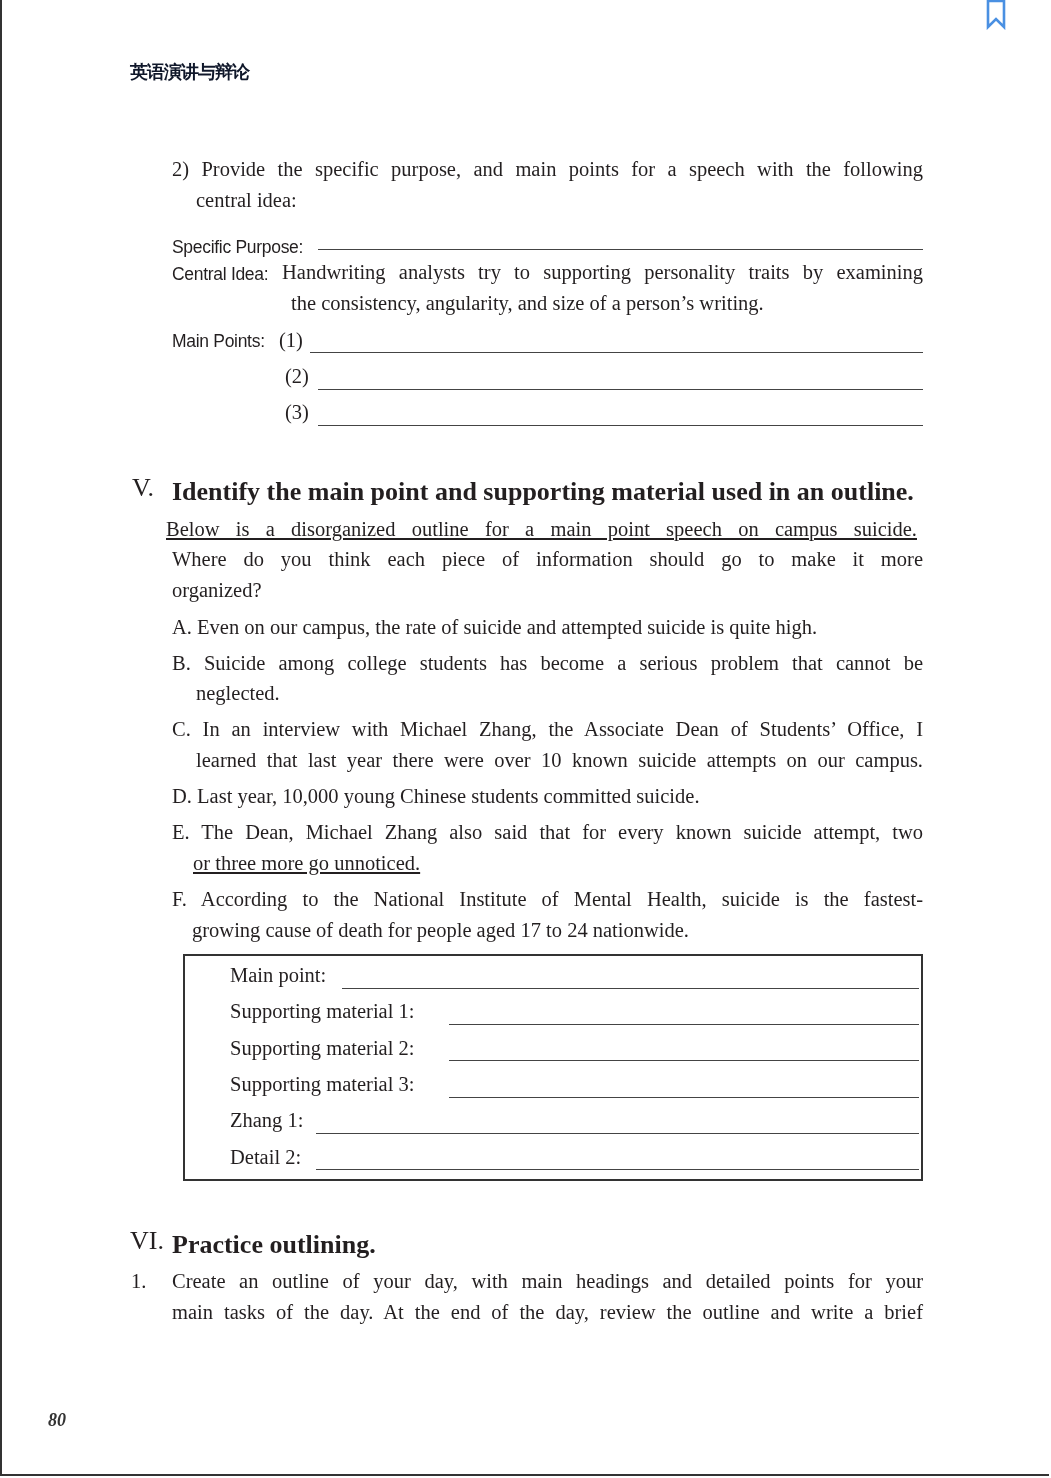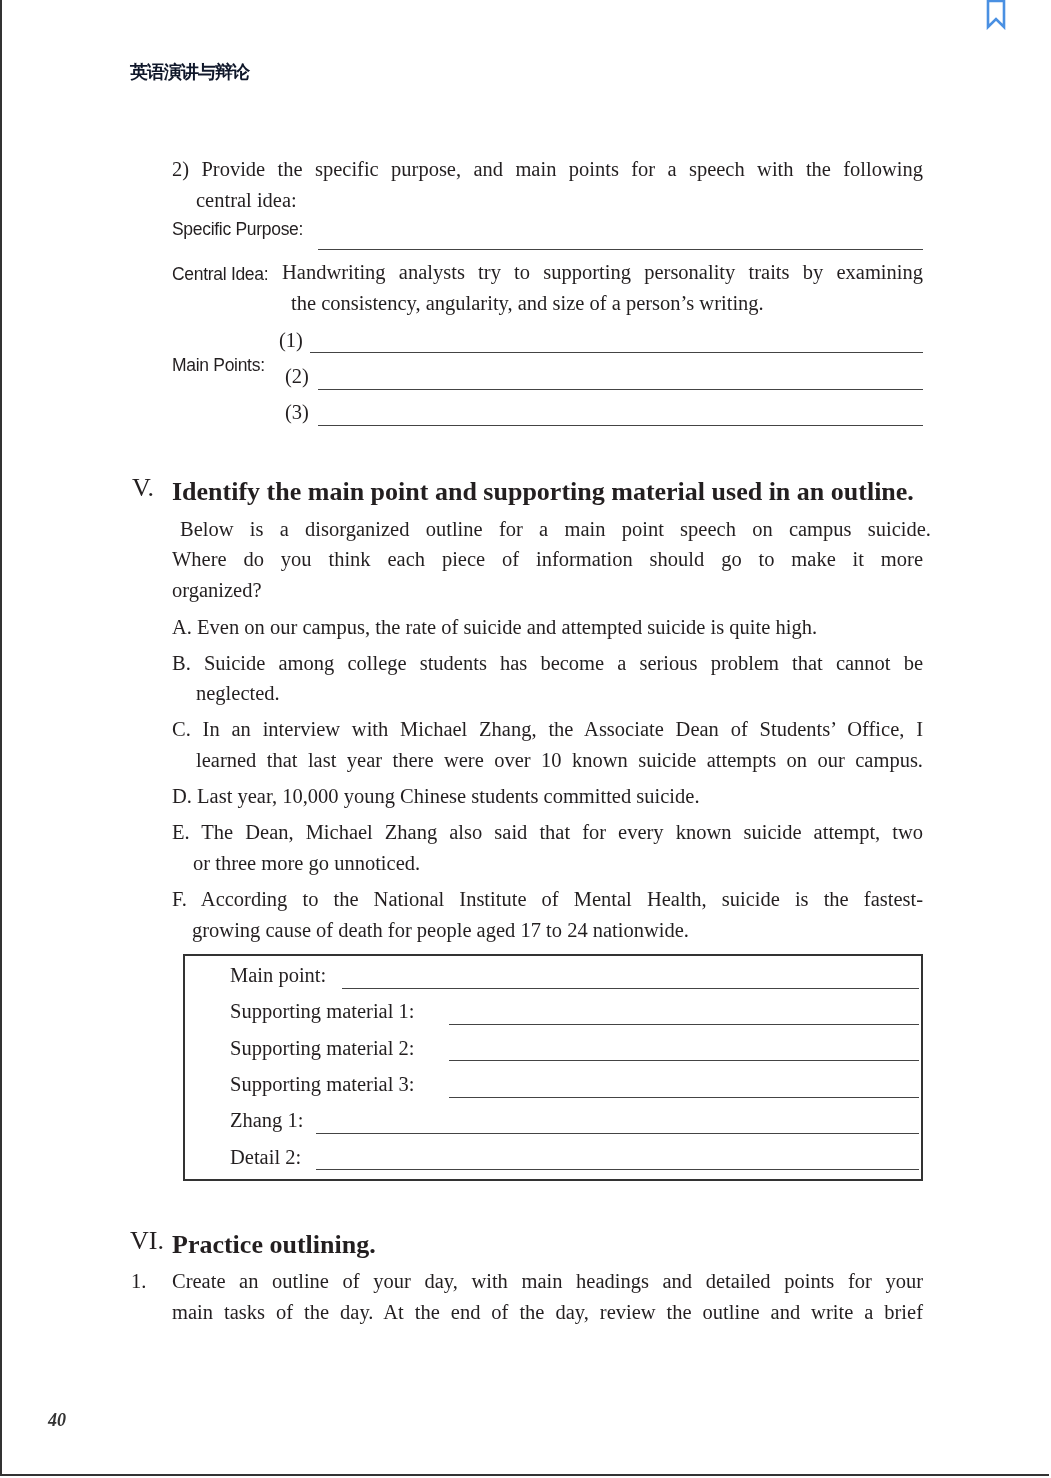--- a/index.html
+++ b/index.html
@@ -40,54 +40,54 @@
 
 <svg class="bookmark" viewBox="0 0 22 30">
   <path d="M3 1 H19 V27 L11 19 L3 27 Z" fill="none" stroke="#4a90e2" stroke-width="2.6" stroke-linejoin="miter"></path>
 </svg>
 
 <div class="running-head">英语演讲与辩论</div>
 
 <div class="abs serif justify" style="left:172px; top:158px; width:751px;">2) Provide the specific purpose, and main points for a speech with the following</div>
 <div class="abs serif" style="left:196px; top:189px;">central idea:</div>
 
-<div class="abs sans" style="left:172px; top:219px;">Specific Purpose:</div>
+<div class="abs sans" style="left:172px; top:237px;">Specific Purpose:</div>
 <div class="line" style="left:318px; top:249px; width:605px;"></div>
 
 <div class="abs sans" style="left:172px; top:264px;">Central Idea:</div>
 <div class="abs serif justify" style="left:282px; top:261px; width:641px;">Handwriting analysts try to supporting personality traits by examining</div>
 <div class="abs serif" style="left:291px; top:292px;">the consistency, angularity, and size of a person’s writing.</div>
 
-<div class="abs sans" style="left:172px; top:331px;margin-top:24px;">Main Points:</div>
+<div class="abs sans" style="left:172px; top:331px;">Main Points:</div>
 <div class="abs serif" style="left:279px; top:329px;">(1)</div>
 <div class="line" style="left:310px; top:352px; width:613px;"></div>
 <div class="abs serif" style="left:285px; top:365px;">(2)</div>
 <div class="line" style="left:318px; top:389px; width:605px;"></div>
 <div class="abs serif" style="left:285px; top:401px;">(3)</div>
 <div class="line" style="left:318px; top:425px; width:605px;"></div>
 
 <div class="abs roman" style="left:132px; top:473px;">V.</div>
 <div class="abs serif heading" style="left:172px; top:477px;">Identify the main point and supporting material used in an outline.</div>
 
-<div class="abs serif justify" style="left:180px; top:518px; width:751px;">Below is a disorganized outline for a main point speech on campus suicide.</div>
+<div class="abs serif justify" style="left:166px; top:518px; width:751px;text-decoration:underline;">Below is a disorganized outline for a main point speech on campus suicide.</div>
 <div class="abs serif justify" style="left:172px; top:548px; width:751px;">Where do you think each piece of information should go to make it more</div>
 <div class="abs serif" style="left:172px; top:579px;">organized?</div>
 
 <div class="abs serif" style="left:172px; top:616px;">A. Even on our campus, the rate of suicide and attempted suicide is quite high.</div>
 
 <div class="abs serif justify" style="left:172px; top:652px; width:751px;">B. Suicide among college students has become a serious problem that cannot be</div>
 <div class="abs serif" style="left:196px; top:682px;">neglected.</div>
 
 <div class="abs serif justify" style="left:172px; top:718px; width:751px;">C. In an interview with Michael Zhang, the Associate Dean of Students’ Office, I</div>
 <div class="abs serif justify" style="left:196px; top:749px; width:727px;">learned that last year there were over 10 known suicide attempts on our campus.</div>
 
 <div class="abs serif" style="left:172px; top:785px;">D. Last year, 10,000 young Chinese students committed suicide.</div>
 
 <div class="abs serif justify" style="left:172px; top:821px; width:751px;">E. The Dean, Michael Zhang also said that for every known suicide attempt, two</div>
-<div class="abs serif" style="left:193px; top:852px;">or three more go unnoticed.</div>
+<div class="abs serif" style="left:193px; top:852px;text-decoration:underline;">or three more go unnoticed.</div>
 
 <div class="abs serif justify" style="left:172px; top:888px; width:751px;">F. According to the National Institute of Mental Health, suicide is the fastest-</div>
 <div class="abs serif" style="left:192px; top:919px;">growing cause of death for people aged 17 to 24 nationwide.</div>
 
 <div class="box"></div>
 <div class="abs serif" style="left:230px; top:964px;">Main point:</div>
 <div class="line" style="left:342px; top:988px; width:577px;"></div>
 
 <div class="abs serif" style="left:230px; top:1000px;">Supporting material 1:</div>
 <div class="line" style="left:449px; top:1024px; width:470px;"></div>
@@ -104,13 +104,13 @@
 <div class="abs serif" style="left:230px; top:1146px;">Detail 2:</div>
 <div class="line" style="left:316px; top:1169px; width:603px;"></div>
 
 <div class="abs roman" style="left:130px; top:1226px;">VI.</div>
 <div class="abs serif heading" style="left:172px; top:1230px;">Practice outlining.</div>
 
 <div class="abs serif" style="left:131px; top:1270px;">1.</div>
 <div class="abs serif justify" style="left:172px; top:1270px; width:751px;">Create an outline of your day, with main headings and detailed points for your</div>
 <div class="abs serif justify" style="left:172px; top:1301px; width:751px;">main tasks of the day. At the end of the day, review the outline and write a brief</div>
 
-<div class="page-num">40</div>
+<div class="page-num">80</div>
 
 </body></html>

